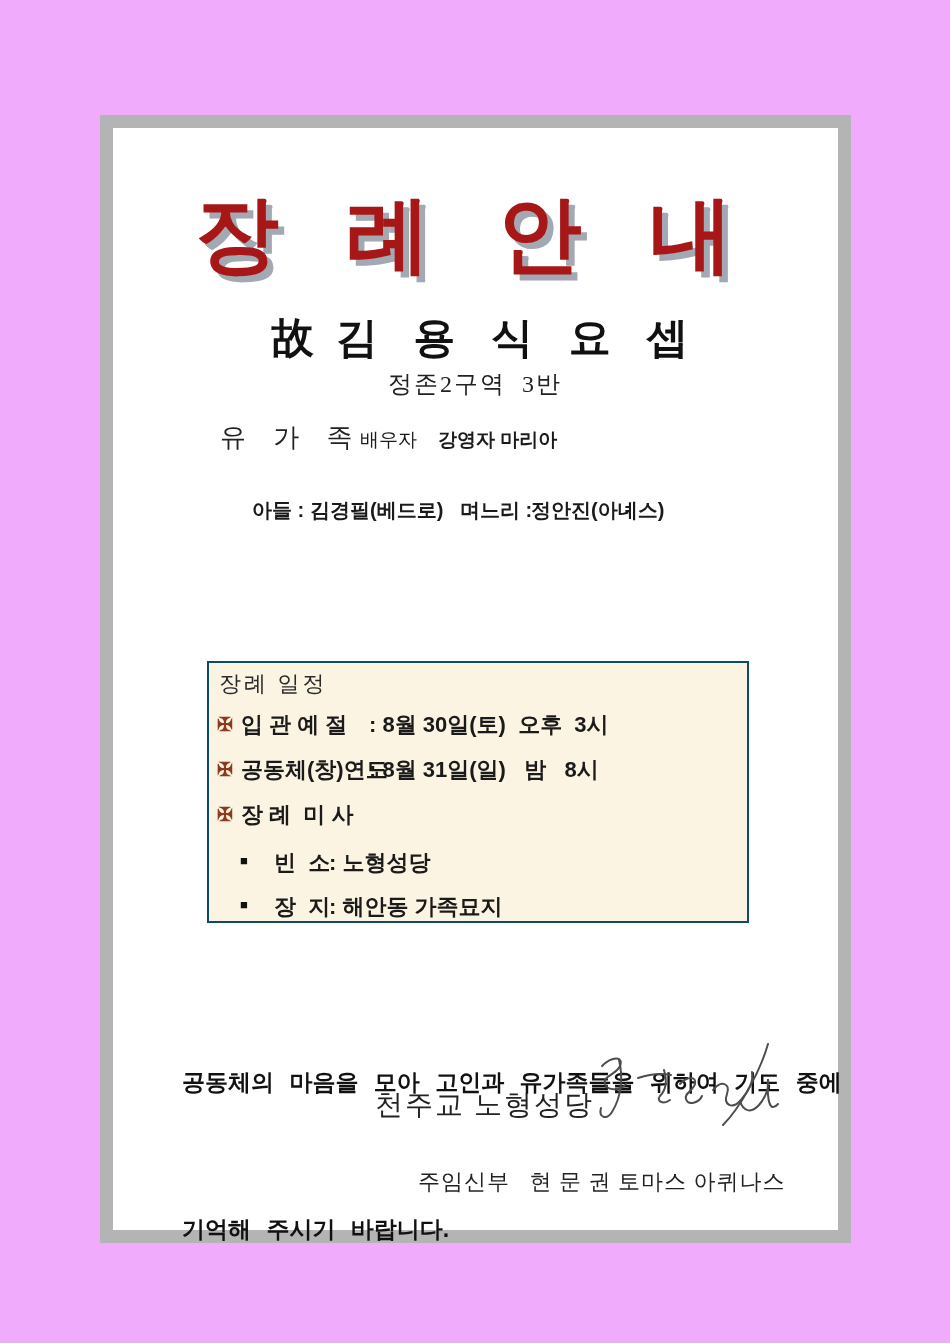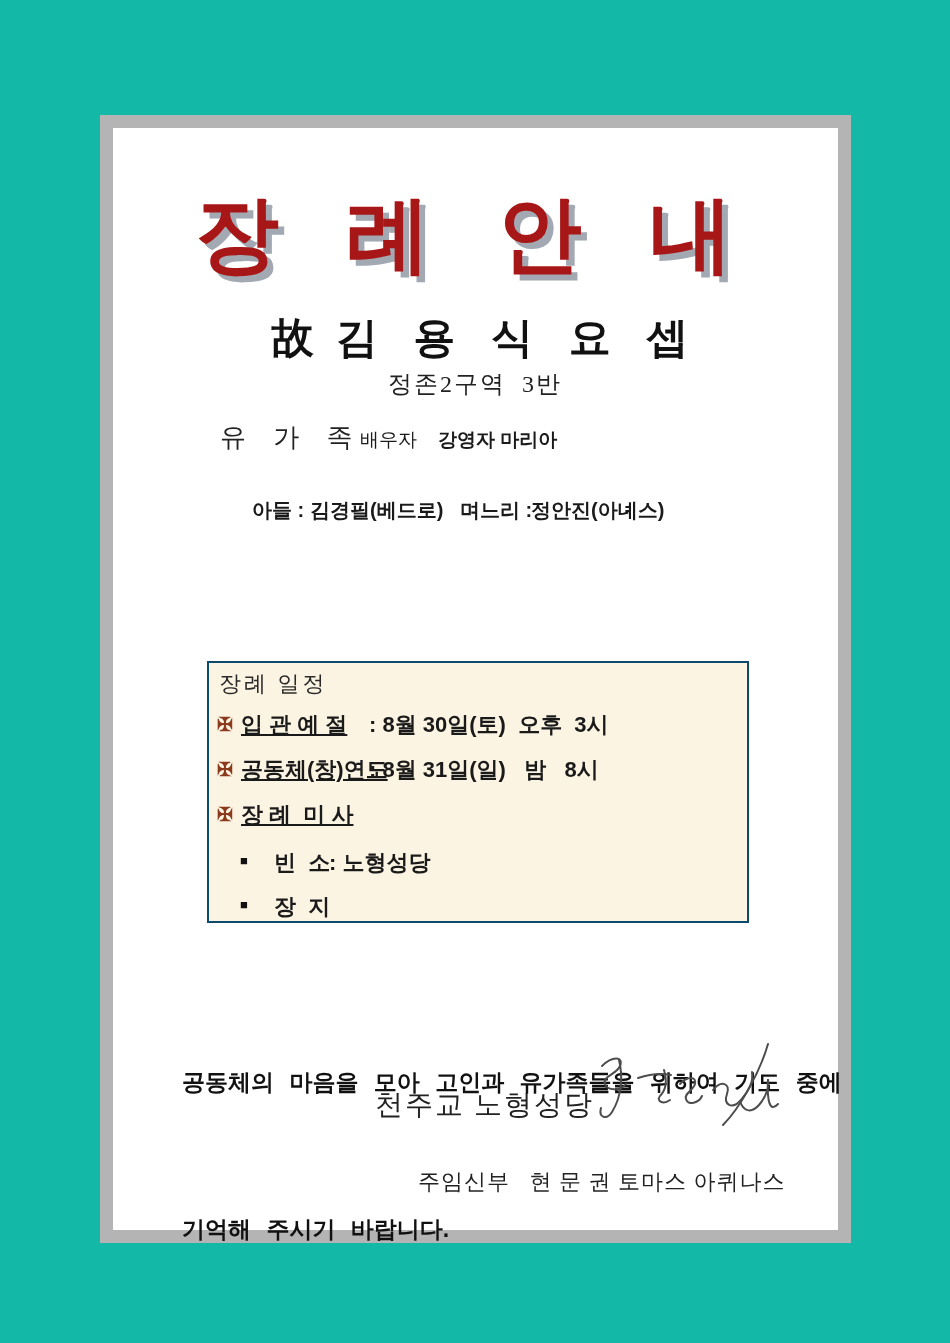--- a/index.html
+++ b/index.html
@@ -1,20 +1,20 @@
 <!DOCTYPE html>
 <html><head>
 <meta charset="utf-8">
 <title>장례안내</title>
 <style>
   html,body{margin:0;padding:0;background:#ffffff;}
   .page{
     position:relative;
     width:950px;height:1343px;
-    background:#14b8a6;
+    background:#f0abfc;
     font-family:"Liberation Sans", sans-serif;
     color:#1a1a1a;
     overflow:hidden;
   }
   .abs{position:absolute;}
   
   .frame{
     left:100px;top:115px;
     width:725px;height:1102px;
     border:13px solid #b4b4b4;
@@ -79,21 +79,21 @@
     color:#2a2a2a;white-space:pre;
   }
   .sched-row{left:0;top:0;width:530px;height:30px;}
   .cross{
     position:absolute;left:8px;top:3px;
     font-size:19px;color:#8b3a1e;font-weight:700;
   }
   .s-label{
     position:absolute;left:32px;top:0;
     width:128px;
-    font-size:22px;font-weight:700;white-space:pre;text-decoration:underline;
+    font-size:22px;font-weight:700;white-space:pre;
   }
   .s-value{
     position:absolute;left:160px;top:0;
     font-size:22px;font-weight:700;white-space:pre;
   }
   .v-bullet{
     position:absolute;left:31px;top:5px;
     font-size:13px;color:#111;
   }
   .v-label{
@@ -170,20 +170,21 @@
     </div>
 
     <div class="abs sched-row row4">
       <span class="v-bullet">■</span>
       <span class="v-label">빈  소</span>
       <span class="v-value">: 노형성당</span>
     </div>
     <div class="abs sched-row row5">
       <span class="v-bullet">■</span>
       <span class="v-label">장  지</span>
+      <span class="v-value">: 해안동 가족묘지</span>
     </div>
   </div>
 
   <div class="abs message">
     <div>공동체의 마음을 모아 고인과 유가족들을 위하여 기도 중에</div>
     <div>기억해 주시기 바랍니다.</div>
   </div>
 
   <div class="abs church">천주교 노형성당</div>
 

